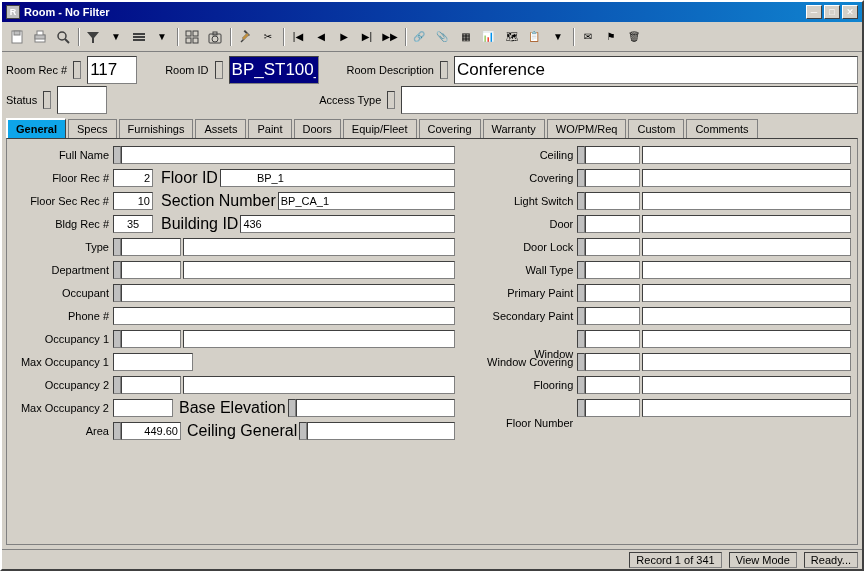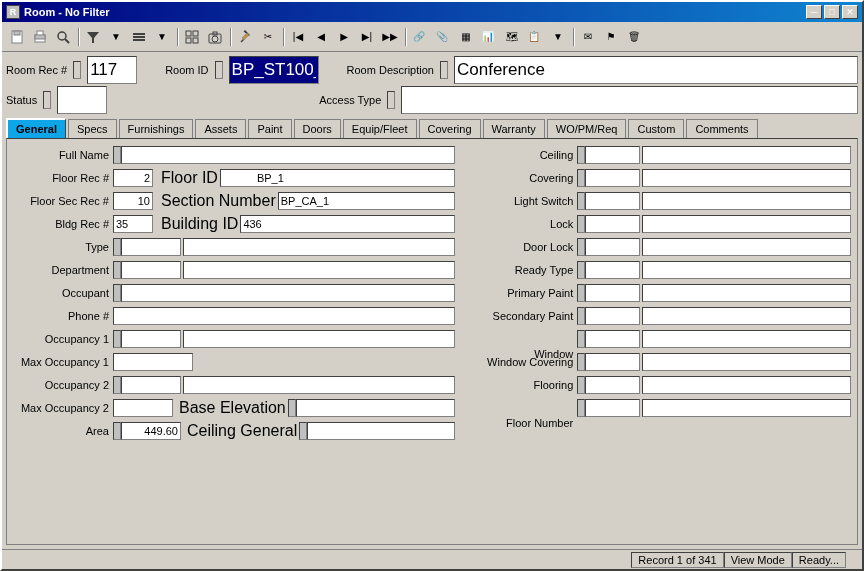--- a/index.html
+++ b/index.html
@@ -244,22 +244,22 @@
       border-left-color: #404040;
       padding: 1px 6px;
       font-size: 11px;
       white-space: nowrap;
       height: 16px;
       display: flex;
       align-items: center;
     }
     .status-right {
       display: flex;
-      gap: 0;
-      padding-right: 16px;
+      gap: 7px;
+      padding-right: 4px;
     }
   </style>
 </head>
 <body>
 
 <div class="window">
 
   <div class="title-bar">
     <div class="title-bar-left">
       <div class="title-icon">R</div>
@@ -441,21 +441,21 @@
           <div class="form-row">
             <span class="row-label">Floor Sec Rec #</span>
             <input class="row-input" style="width: 40px; text-align: right;" value="10" readonly="">
             <span style="width:8px;"></span>
             <span class="inline-label">Section Number</span>
             <input class="row-input" style="flex: 1 1 0%;" value="BP_CA_1" readonly="">
           </div>
 
           <div class="form-row">
             <span class="row-label">Bldg Rec #</span>
-            <input class="row-input" style="width: 40px; text-align: left;" value="35" readonly="">
+            <input class="row-input" style="width: 40px; text-align: center;" value="35" readonly="">
             <span style="width:8px;"></span>
             <span class="inline-label">Building ID</span>
             <input class="row-input" style="flex: 1 1 0%;" value="436" readonly="">
           </div>
 
           <div class="form-row">
             <span class="row-label">Type</span>
             <div class="row-indicator"></div>
             <input class="row-input" style="width: 60px;" value="" readonly="">
             <input class="row-input" style="flex: 1 1 0%; margin-left: 2px;" value="" readonly="">
@@ -536,35 +536,35 @@
           </div>
 
           <div class="form-row">
             <span class="row-label" style="width:110px;">Light Switch</span>
             <div class="row-indicator"></div>
             <input class="row-input" style="width: 55px;" value="" readonly="">
             <input class="row-input" style="flex: 1 1 0%; margin-left: 2px;" value="" readonly="">
           </div>
 
           <div class="form-row">
-            <span class="row-label" style="width:110px;">Lock</span>
+            <span class="row-label" style="width:110px;">Door</span>
             <div class="row-indicator"></div>
             <input class="row-input" style="width: 55px;" value="" readonly="">
             <input class="row-input" style="flex: 1 1 0%; margin-left: 2px;" value="" readonly="">
           </div>
 
           <div class="form-row">
             <span class="row-label" style="width:110px;">Door Lock</span>
             <div class="row-indicator"></div>
             <input class="row-input" style="width: 55px;" value="" readonly="">
             <input class="row-input" style="flex: 1 1 0%; margin-left: 2px;" value="" readonly="">
           </div>
 
           <div class="form-row">
-            <span class="row-label" style="width:110px;">Ready Type</span>
+            <span class="row-label" style="width:110px;">Wall Type</span>
             <div class="row-indicator"></div>
             <input class="row-input" style="width: 55px;" value="" readonly="">
             <input class="row-input" style="flex: 1 1 0%; margin-left: 2px;" value="" readonly="">
           </div>
 
           <div class="form-row">
             <span class="row-label" style="width:110px;">Primary Paint</span>
             <div class="row-indicator"></div>
             <input class="row-input" style="width: 55px;" value="" readonly="">
             <input class="row-input" style="flex: 1 1 0%; margin-left: 2px;" value="" readonly="">

